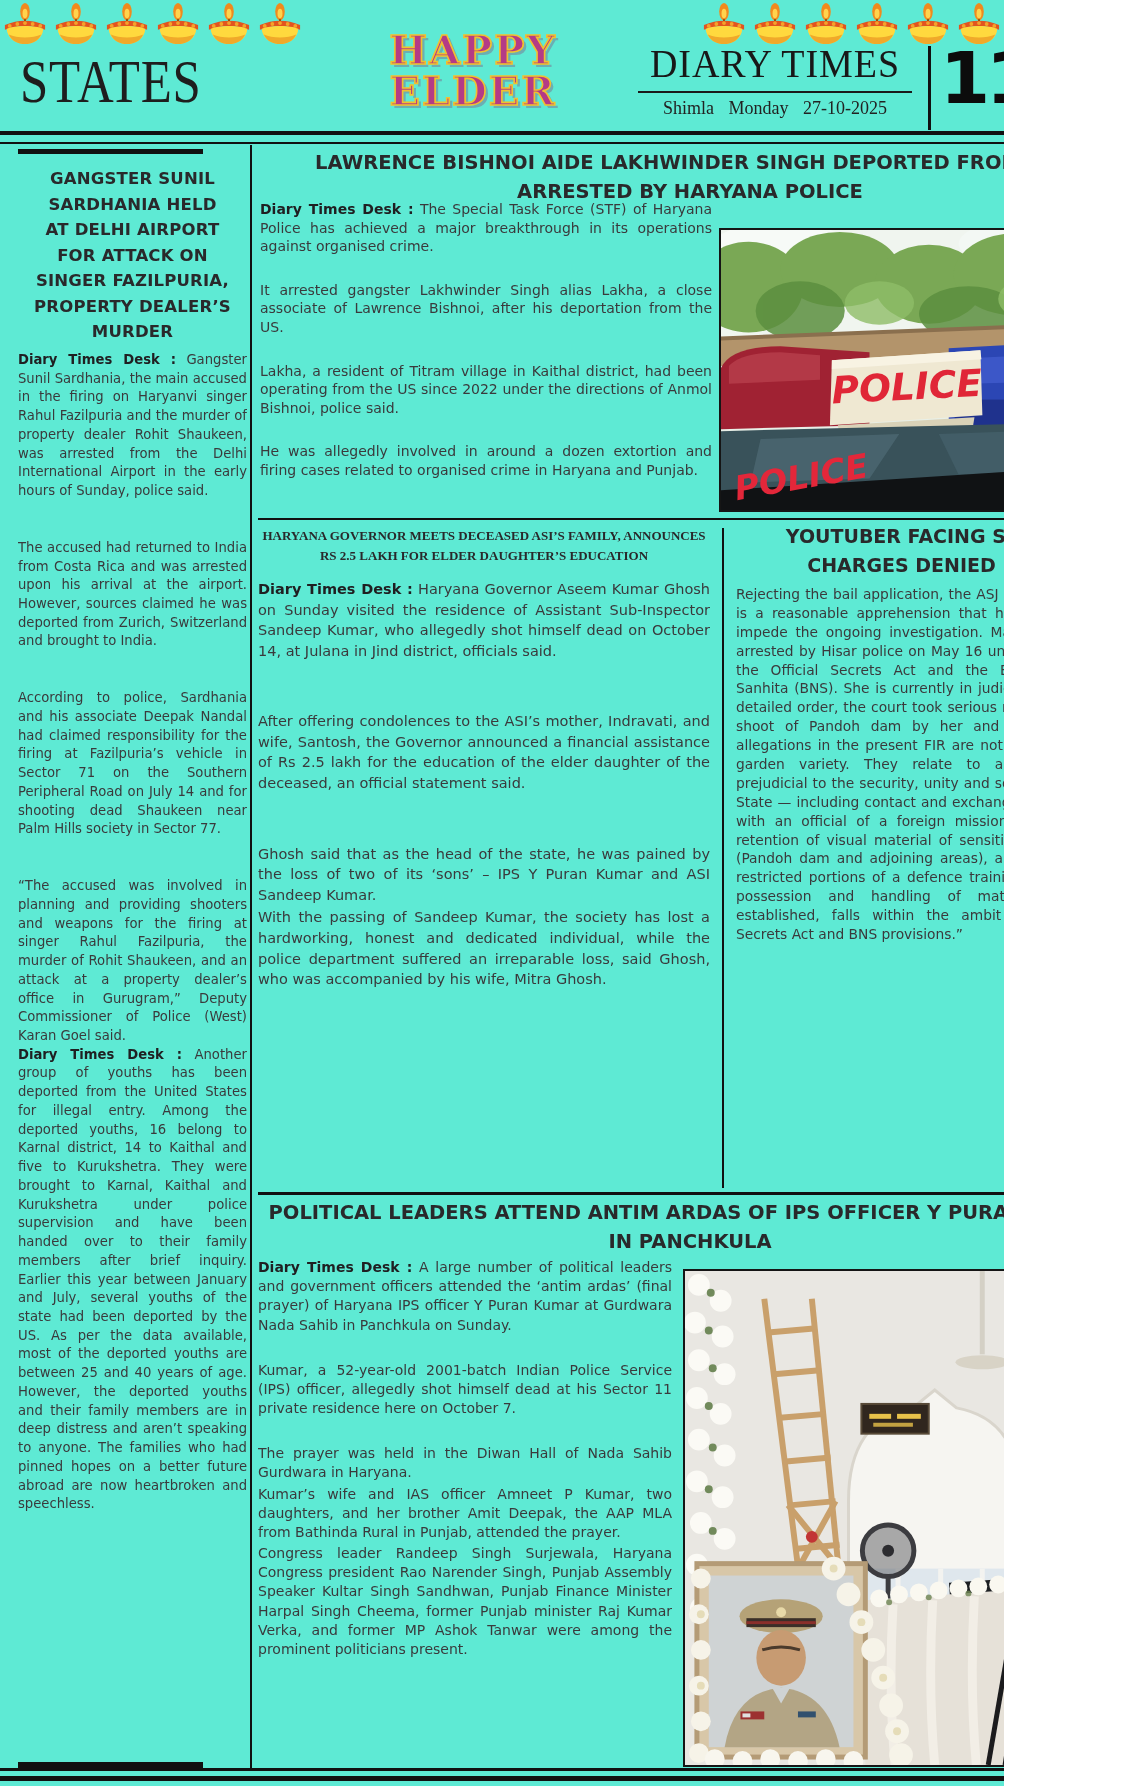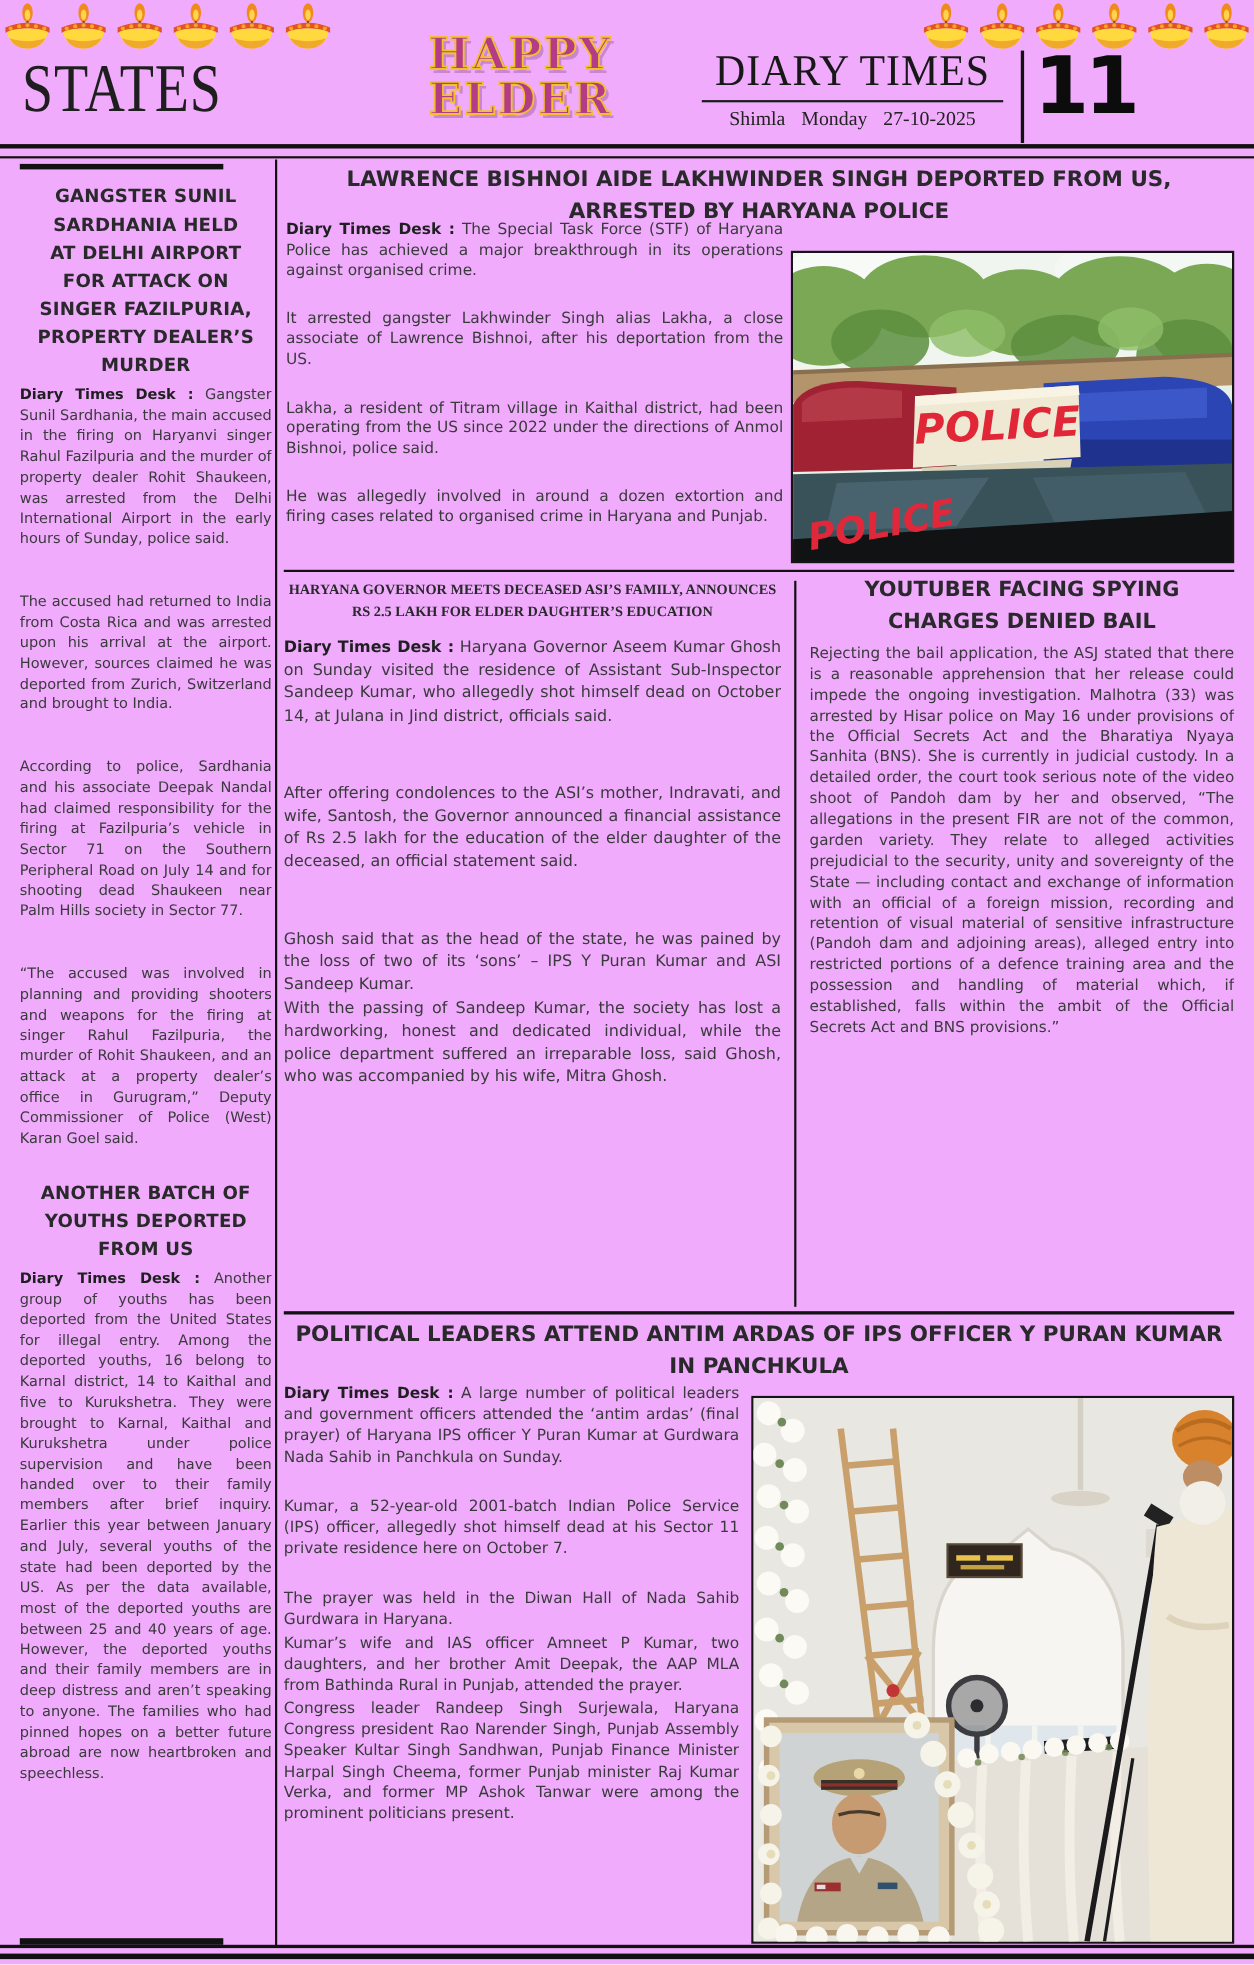--- a/index.html
+++ b/index.html
@@ -1,16 +1,16 @@
 <!DOCTYPE html>
 <html><head>
 <meta charset="utf-8">
 <style>
   html,body{margin:0;padding:0;background:#ffffff;}
-  .page{position:relative;width:1140px;height:1786px;background:#f0abfc;overflow:hidden;
+  .page{position:relative;width:1004px;height:1786px;background:#5eead4;overflow:hidden;
         font-family:"DejaVu Sans",sans-serif;color:#3a3a3c;}
   
   .diya-row{position:absolute;top:2px;display:flex;gap:5px;}
   .diya-row.left{left:2px;} .diya-row.right{right:2px;}
   .diya{width:46px;height:44px;display:block;}
   .section-title{position:absolute;left:20px;top:46px;font-family:"Liberation Serif",serif;
         font-size:62px;color:#1e1e1e;transform:scaleX(.82);transform-origin:left;letter-spacing:1px;}
   .banner{position:absolute;left:366px;top:30px;width:214px;text-align:center;
         font-family:"DejaVu Serif",serif;font-weight:bold;line-height:1.02;}
   .banner div{font-size:40px;color:#b43b86;-webkit-text-stroke:1.6px #f1c02f;
@@ -161,21 +161,20 @@
   <section class="col-left">
     <h2 class="hl hl-left">GANGSTER SUNIL SARDHANIA HELD AT DELHI AIRPORT FOR ATTACK ON SINGER FAZILPURIA, PROPERTY DEALER’S MURDER</h2>
     <div class="body">
       <p class="lead"><strong class="byline">Diary Times Desk :</strong> <span>Gangster Sunil Sardhania, the main accused in the firing on Haryanvi singer Rahul Fazilpuria and the murder of property dealer Rohit Shaukeen, was arrested from the Delhi International Airport in the early hours of Sunday, police said.</span></p>
       <div class="plist-a">
           <p>The accused had returned to India from Costa Rica and was arrested upon his arrival at the airport. However, sources claimed he was deported from Zurich, Switzerland and brought to India.</p>
           <p>According to police, Sardhania and his associate Deepak Nandal had claimed responsibility for the firing at Fazilpuria’s vehicle in Sector 71 on the Southern Peripheral Road on July 14 and for shooting dead Shaukeen near Palm Hills society in Sector 77.</p>
           <p>“The accused was involved in planning and providing shooters and weapons for the firing at singer Rahul Fazilpuria, the murder of Rohit Shaukeen, and an attack at a property dealer’s office in Gurugram,” Deputy Commissioner of Police (West) Karan Goel said.</p>
         </div>
     </div>
-    <h2 class="hl hl-left" style="margin-top:26px">ANOTHER BATCH OF YOUTHS DEPORTED FROM US</h2>
     <div class="body">
       <p class="lead"><strong class="byline">Diary Times Desk :</strong> <span>Another group of youths has been deported from the United States for illegal entry. Among the deported youths, 16 belong to Karnal district, 14 to Kaithal and five to Kurukshetra. They were brought to Karnal, Kaithal and Kurukshetra under police supervision and have been handed over to their family members after brief inquiry. Earlier this year between January and July, several youths of the state had been deported by the US. As per the data available, most of the deported youths are between 25 and 40 years of age. However, the deported youths and their family members are in deep distress and aren’t speaking to anyone. The families who had pinned hopes on a better future abroad are now heartbroken and speechless.</span></p>
     </div>
   </section>
 
   <h2 class="hl hl-b">LAWRENCE BISHNOI AIDE LAKHWINDER SINGH DEPORTED FROM US, ARRESTED BY HARYANA POLICE</h2>
   <div class="body body-b">
     <p class="lead"><strong class="byline">Diary Times Desk :</strong> <span>The Special Task Force (STF) of Haryana Police has achieved a major breakthrough in its operations against organised crime.</span></p>
     <div class="plist-b">
         <p>It arrested gangster Lakhwinder Singh alias Lakha, a close associate of Lawrence Bishnoi, after his deportation from the US.</p>

